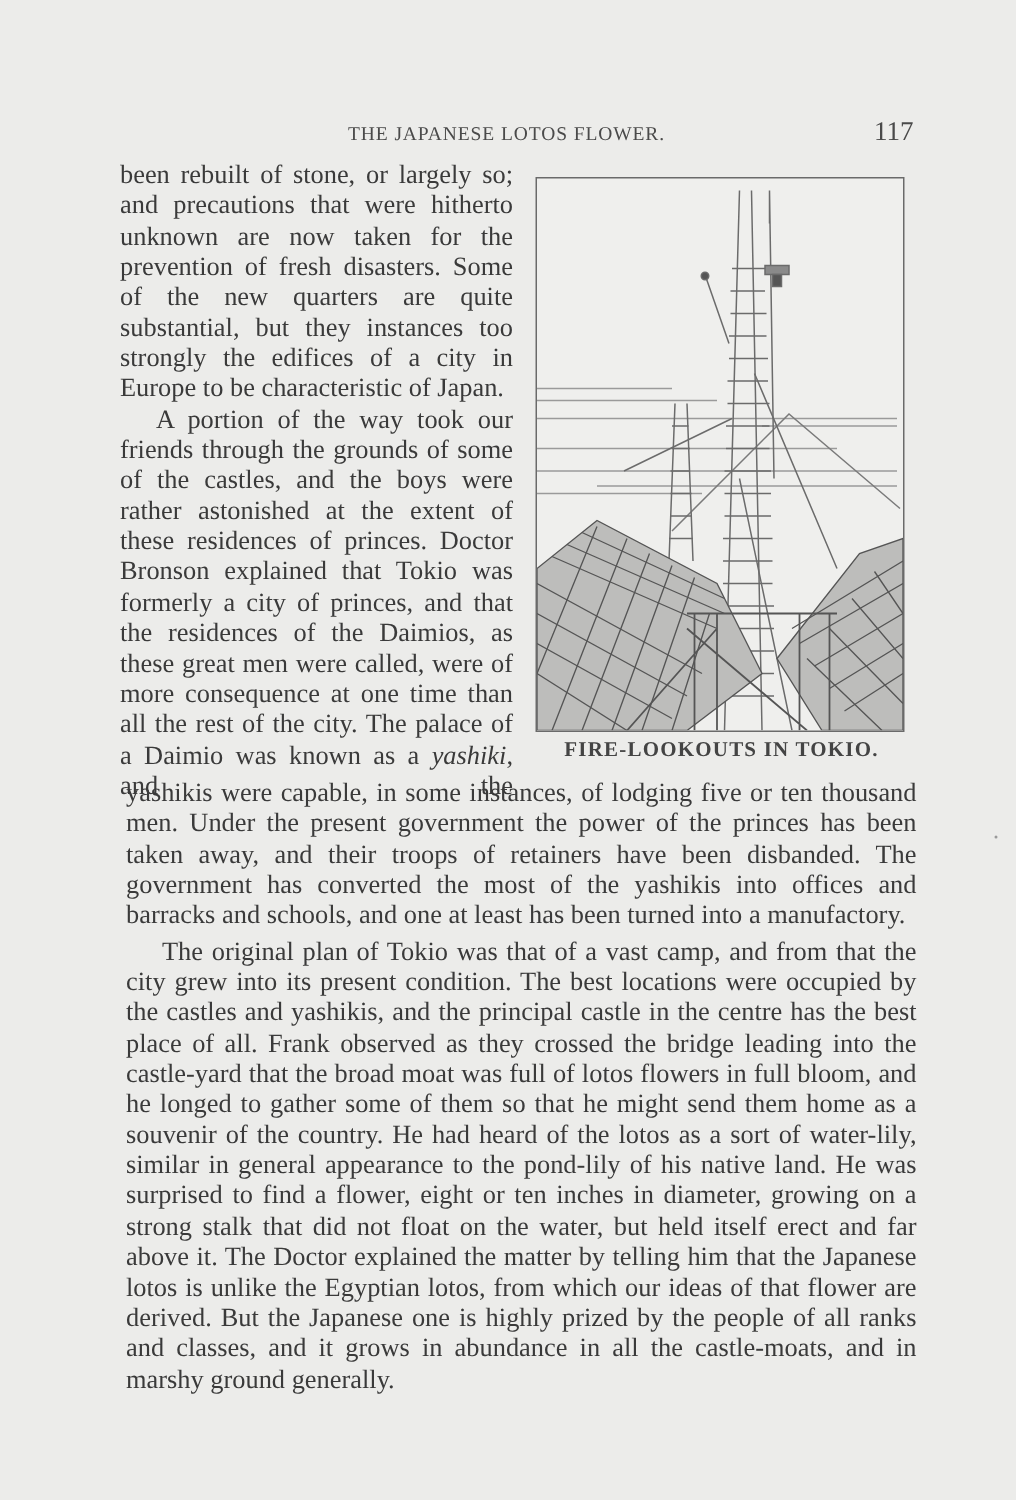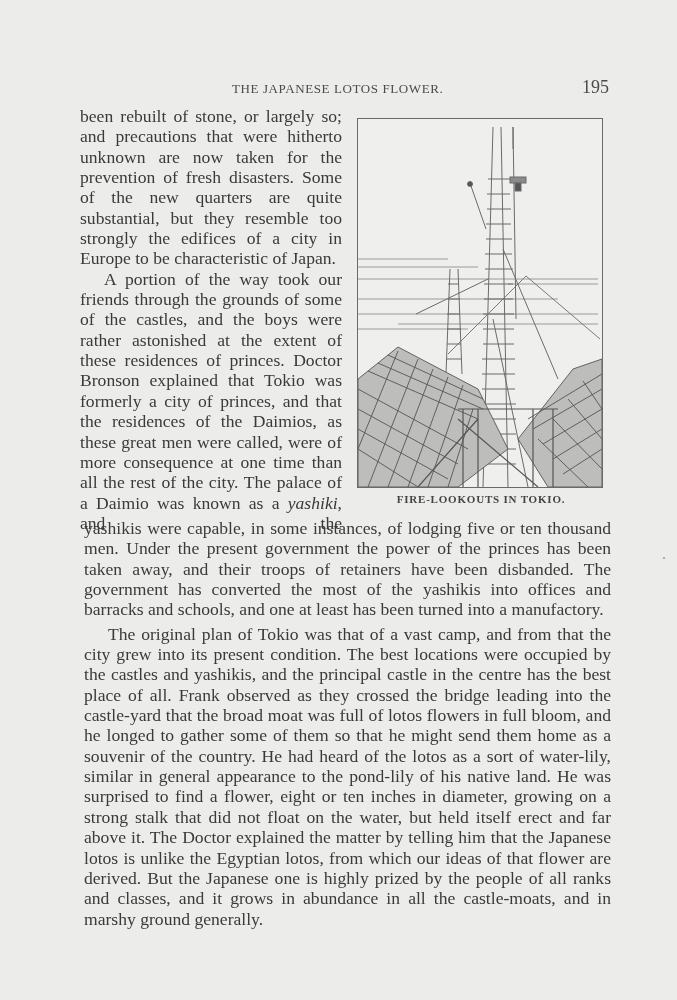--- a/index.html
+++ b/index.html
@@ -25,40 +25,40 @@
   }
   .col-text p { margin: 0; }
   .indent { text-indent: 24px; }
   .figure {
     position: absolute; left: 357px; top: 101px; width: 244px; height: 368px;
     border: 1px solid #6a6a6a; background: #efefed; overflow: hidden;
   }
   .figure svg { display: block; }
   .caption {
     position: absolute; left: 350px; top: 476px; width: 262px; text-align: center;
-    font-size: 11px; letter-spacing: 0.8px; color: #444; font-weight: bold;
+    font-size: 14px; letter-spacing: 0.8px; color: #444; font-weight: bold;
   }
   .full-text {
     position: absolute; left: 80px; top: 497px; width: 535px;
     font-size: 17.6px; line-height: 20.35px; text-align: justify;
   }
   .full-text p { margin: 4px; }
   .justify-last { text-align-last: justify; }
   .speck { position: absolute; width: 2px; height: 2px; background: #9a9a9a; border-radius: 1px; }
 </style>
 </head>
 <body>
 
 <div class="page">
 
   <div class="running-head">THE JAPANESE LOTOS FLOWER.</div>
-  <div class="page-number">195</div>
+  <div class="page-number">117</div>
 
   <div class="col-text">
-    <p>been rebuilt of stone, or largely so; and precautions that were hitherto unknown are now taken for the prevention of fresh disasters.  Some of the new quarters are quite substantial, but they resemble too strongly the edifices of a city in Europe to be characteristic of Japan.</p>
+    <p>been rebuilt of stone, or largely so; and precautions that were hitherto unknown are now taken for the prevention of fresh disasters.  Some of the new quarters are quite substantial, but they instances too strongly the edifices of a city in Europe to be characteristic of Japan.</p>
     <p class="indent justify-last"><span>A portion of the way took our friends through the grounds of some of the castles, and the boys were rather astonished at the extent of these residences of princes.  Doctor Bronson explained that Tokio was formerly a city of princes, and that the residences of the Daimios, as these great men were called, were of more consequence at one time than all the rest of the city.  The palace of a Daimio was known as a </span><i>yashiki</i><span>, and the</span></p>
   </div>
 
   <div class="figure">
     <svg width="244" height="368" viewBox="0 0 244 368">
       <g stroke="#6b6b6b" fill="none" stroke-width="1">
 
         <path d="M0 140 H90 M0 148 H120 M0 160 H240 M150 165 H240 M0 180 H200 M0 195 H240 M40 205 H240 M0 210 H110" stroke="#9a9a9a"></path>
 
         <path d="M90 235 L168 157 L242 220" stroke="#7a7a7a"></path>

